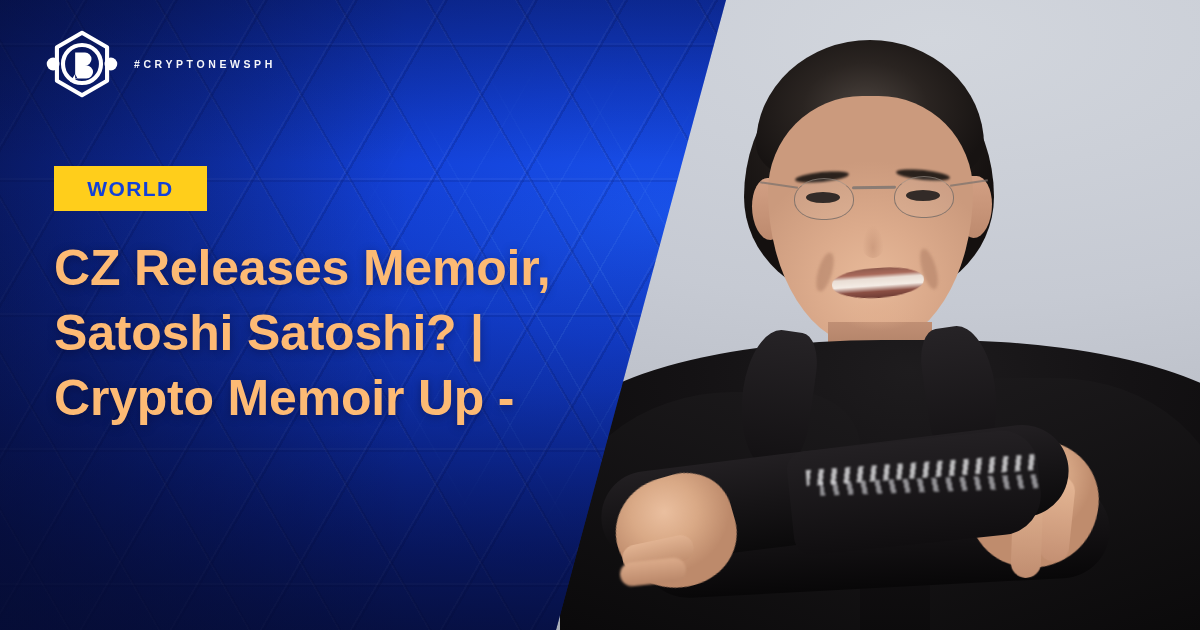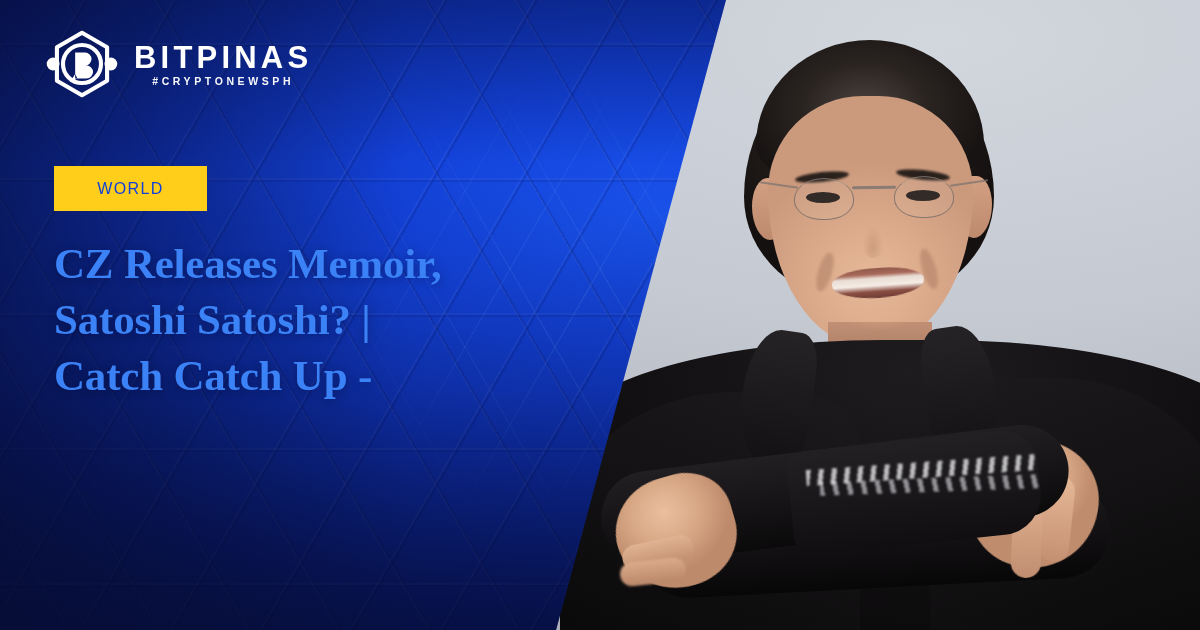--- a/index.html
+++ b/index.html
@@ -208,31 +208,30 @@
 
   
   .badge{
     position:absolute; left:54px; top:166px;
     min-width:153px; height:45px;
     display:flex; align-items:center; justify-content:center;
     background:#FFCE1B;
     padding:0 22px;
   }
   .badge span{
-    color:#1341d8; font-size:16px; font-weight:400; letter-spacing:1.4px;
+    color:#1341d8; font-size:21px; font-weight:700; letter-spacing:1.4px;
   }
 
   
   .headline{
     position:absolute; left:54px; top:236px; width:520px;
-    color:#3b82f6;
-    font-size:43px; font-weight:700; line-height:1.30;
+    color:#fdba74;
+    font-size:50px; font-weight:700; line-height:1.30;
     letter-spacing:-0.2px;
     text-shadow:0 2px 10px rgba(0,0,30,.35);
-    font-family:Liberation Serif, serif;
   }
   .headline .ln{ display:block; white-space:nowrap; }
 </style>
 </head>
 <body>
 
 <div class="canvas">
 
   <div class="photo-layer">
     <div class="ph hair"></div>
@@ -288,28 +287,27 @@
     <svg class="logo-mark" viewBox="0 0 100 100">
       <path d="M50 9 L83 28 L83 72 L50 91 L17 72 L17 28 Z" fill="none" stroke="#ffffff" stroke-width="5.4" stroke-linejoin="round"></path>
       <circle cx="50" cy="50" r="25" fill="none" stroke="#ffffff" stroke-width="5.4"></circle>
       <circle cx="12" cy="50" r="8.4" fill="#ffffff"></circle>
       <circle cx="88" cy="50" r="8.4" fill="#ffffff"></circle>
       <path d="M41 35 h13 a8.5 8.5 0 0 1 0 17 h-13 z
                M41 52 h15 a8.5 8.5 0 0 1 0 17 h-15 z
                M41 63 l-7 11 l10 -5 z" fill="#ffffff"></path>
     </svg>
     <div class="logo-words">
-      <div class="logo-name">BITPINAS</div>
       <div class="logo-tag">#CRYPTONEWSPH</div>
     </div>
   </div>
 
   <div class="badge">
     <span>WORLD</span>
   </div>
 
   <h1 class="headline">
     <span class="ln">CZ Releases Memoir,</span>
     <span class="ln">Satoshi Satoshi? |</span>
-    <span class="ln">Catch Catch Up -</span>
+    <span class="ln">Crypto Memoir Up -</span>
   </h1>
 
 </div>
 
 </body></html>

